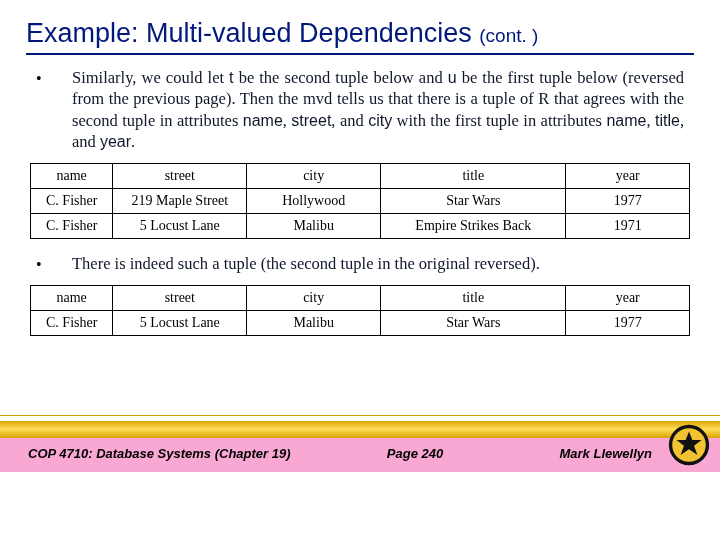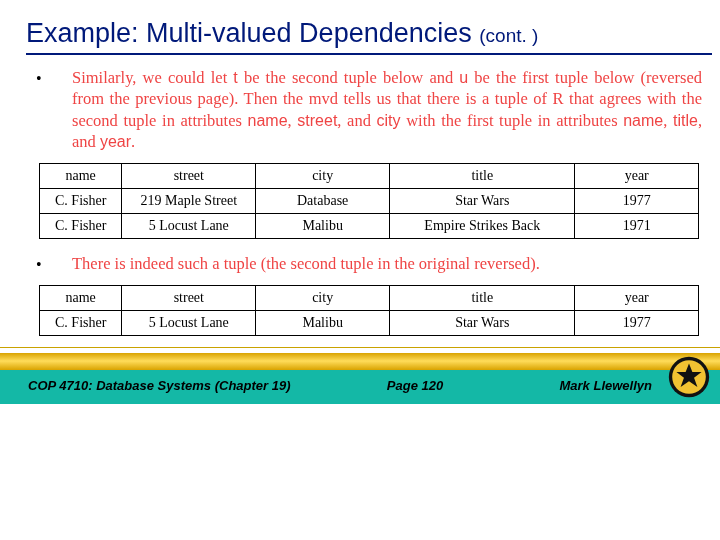--- a/index.html
+++ b/index.html
@@ -6,22 +6,22 @@
   body {
     width: 720px;
     height: 540px;
     background: #fff;
     font-family: "Times New Roman", Times, serif;
     position: relative;
     overflow: hidden;
   }
   .slide {
     width: 720px;
-    height: 404px;
-    padding: 18px 8px 0 26px;
+    height: 472px;
+    padding: 18px 26px 0 26px;
     position: relative;
   }
   .title {
     color: #00197a;
     font-family: Arial, Helvetica, sans-serif;
     font-size: 27px;
     font-weight: 400;
     margin-bottom: 2px;
   }
   .title .cont {
@@ -43,21 +43,21 @@
     font-size: 16px;
     line-height: 1.3;
     padding-top: 2px;
     text-align: left;
   }
   .bullet-text {
     flex: 1;
     font-size: 16.5px;
     line-height: 1.28;
     text-align: justify;
-    color: #ef4444;
+    color: #0f172a;
   }
   .bullet-text .sf {
     font-family: Arial, Helvetica, sans-serif;
     font-size: 16px;
   }
   table.data {
     border-collapse: collapse;
     width: 660px;
     margin: 6px auto 14px auto;
     font-size: 14px;
@@ -89,21 +89,21 @@
       #d9a300 15%, #ffdc5a 55%, #d9a300 100%);
     border-top: 0;
   }
   .grad-top {
     height: 3px;
     background: #fff;
     border-top: 1px solid #c9a200;
   }
   .footer-bar {
     height: 34px;
-    background: #14b8a6;
+    background: #f9a8d4;
     display: flex;
     align-items: center;
     justify-content: space-between;
     padding: 0 28px 4px 28px;
     font-family: Arial, Helvetica, sans-serif;
     font-size: 13px;
     font-style: italic;
     font-weight: bold;
     color: #000;
   }
@@ -140,21 +140,21 @@
         <tr>
       <th class="col-name">name</th>
       <th class="col-street">street</th>
       <th class="col-city">city</th>
       <th class="col-title">title</th>
       <th class="col-year">year</th>
     </tr>
     <tr>
       <td>C. Fisher</td>
       <td>219 Maple Street</td>
-      <td>Database</td>
+      <td>Hollywood</td>
       <td>Star Wars</td>
       <td>1977</td>
     </tr>
     <tr>
       <td>C. Fisher</td>
       <td>5 Locust Lane</td>
       <td>Malibu</td>
       <td>Empire Strikes Back</td>
       <td>1971</td>
     </tr>
@@ -183,21 +183,21 @@
       <td>1977</td>
     </tr>
   </tbody>
     </table>
 
   <div class="footer-wrap">
     <div class="grad-top"></div>
     <div class="grad"></div>
     <div class="footer-bar">
       <span class="course">COP 4710: Database Systems  (Chapter 19)</span>
-      <span class="page">Page 120</span>
+      <span class="page">Page 240</span>
       <span class="author">Mark Llewellyn</span>
     </div>
     <svg class="logo" viewBox="0 0 100 100">
       <circle cx="50" cy="50" r="48" fill="#111"></circle>
       <circle cx="50" cy="50" r="40" fill="#f1c232"></circle>
       <path d="M50 18 L58 38 L80 38 L62 52 L70 74 L50 60 L30 74 L38 52 L20 38 L42 38 Z" fill="#111"></path>
     </svg>
   </div>
 
 </div>

